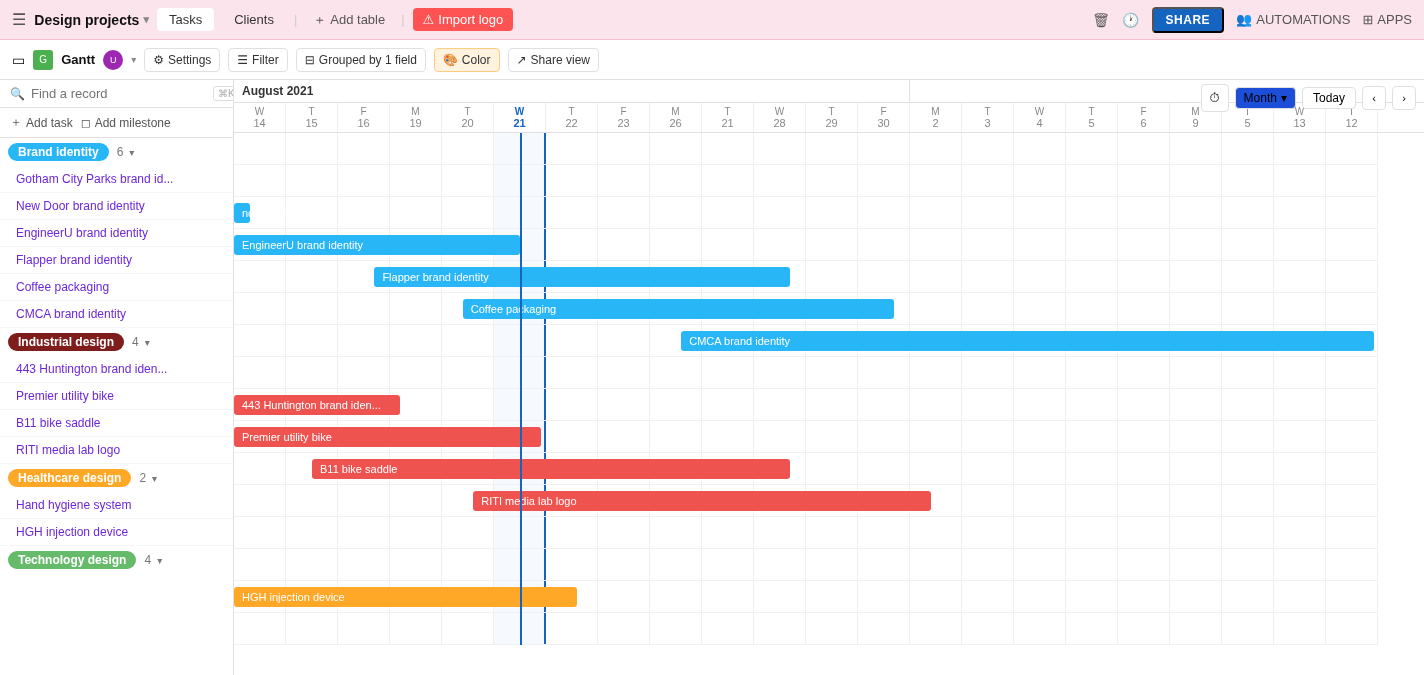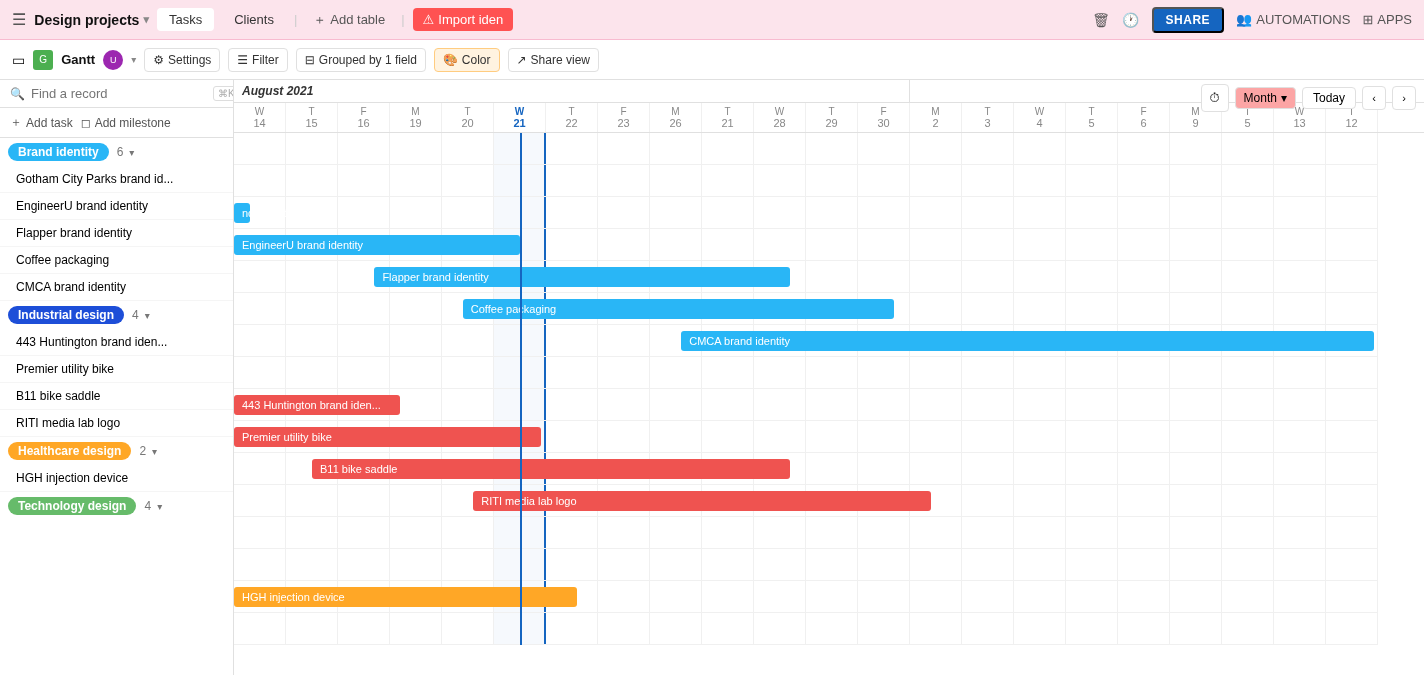--- a/index.html
+++ b/index.html
@@ -55,42 +55,42 @@
 
     .group-header {
       display: flex; align-items: center; gap: 6px;
       padding: 5px 8px; cursor: pointer;
     }
     .group-tag { border-radius: 10px; padding: 2px 10px; font-size: 12px; font-weight: 600; color: #fff; }
     .group-count { font-size: 12px; color: #777; margin-left: 2px; }
     .chevron-down { color: #777; font-size: 10px; }
 
     .row-item {
-      padding: 6px 10px 6px 16px; font-size: 12px; color: #000000;
+      padding: 6px 10px 6px 16px; font-size: 12px; color: #6d28d9;
       cursor: pointer; white-space: nowrap; overflow: hidden; text-overflow: ellipsis;
       border-bottom: 1px solid #f5f5f5;
     }
 
     
     .gantt-area { flex: 1; overflow-x: auto; overflow-y: auto; position: relative; background: #fff; }
 
     
     .gantt-header { position: sticky; top: 0; z-index: 10; background: #fff; border-bottom: 1px solid #e0e0e0; }
     .month-row { display: flex; border-bottom: 1px solid #e0e0e0; }
     .month-cell { padding: 4px 8px; font-size: 12px; font-weight: 600; color: #333; border-right: 1px solid #e0e0e0; }
     .day-row { display: flex; }
     .day-cell { width: 52px; min-width: 52px; text-align: center; padding: 3px 0; font-size: 11px; color: #888; border-right: 1px solid #f0f0f0; }
     .day-cell.today { color: #1565c0; font-weight: 700; }
     .day-cell .day-letter { display: block; font-size: 10px; }
     .day-cell .day-num { display: block; font-size: 11px; }
 
     
     .month-controls { position: absolute; top: 4px; right: 8px; display: flex; align-items: center; gap: 6px; z-index: 20; }
     .clock-icon-btn { width: 28px; height: 28px; border: 1px solid #e0e0e0; border-radius: 4px; display: flex; align-items: center; justify-content: center; cursor: pointer; background: #fff; }
-    .month-select { display: flex; align-items: center; gap: 4px; border: 1px solid #e0e0e0; border-radius: 4px; padding: 3px 8px; cursor: pointer; font-size: 12px; background: #fca5a5; }
+    .month-select { display: flex; align-items: center; gap: 4px; border: 1px solid #e0e0e0; border-radius: 4px; padding: 3px 8px; cursor: pointer; font-size: 12px; background: #1d4ed8; }
     .today-btn { border: 1px solid #e0e0e0; border-radius: 4px; padding: 3px 10px; cursor: pointer; font-size: 12px; background: #fff; }
     .nav-arrow { width: 24px; height: 24px; border: 1px solid #e0e0e0; border-radius: 4px; display: flex; align-items: center; justify-content: center; cursor: pointer; background: #fff; font-size: 11px; }
 
     
     .gantt-body { position: relative; }
     .gantt-col { width: 52px; min-width: 52px; height: 100%; border-right: 1px solid #f0f0f0; }
 
     
     .gantt-bar {
       position: absolute; height: 20px; border-radius: 3px;
@@ -123,21 +123,21 @@
   <button class="nav-btn active">Tasks</button>
   <button class="nav-btn">Clients</button>
   <span style="color:#ccc">|</span>
   <span class="nav-add-table">
     <span>＋</span>
     <span>Add table</span>
   </span>
   <span style="color:#ccc">|</span>
   <span class="nav-import">
     <span>⚠</span>
-    <span>Import iden</span>
+    <span>Import logo</span>
   </span>
   <div class="nav-right">
     <span class="nav-icon-btn">🗑</span>
     <span class="nav-icon-btn">🕐</span>
     <button class="share-btn">SHARE</button>
     <span class="automations-btn">
       <span>👥</span>
       <span>AUTOMATIONS</span>
     </span>
     <span class="apps-btn">
@@ -195,40 +195,42 @@
         <span>Add milestone</span>
       </span>
     </div>
 
     <div class="group-header">
       <span class="group-tag" style="background:#29b6f6;">Brand identity</span>
       <span class="group-count">6</span>
       <span class="chevron-down">▾</span>
     </div>
     <div class="row-item">Gotham City Parks brand id...</div>
+    <div class="row-item">New Door brand identity</div>
     <div class="row-item">EngineerU brand identity</div>
     <div class="row-item">Flapper brand identity</div>
     <div class="row-item">Coffee packaging</div>
     <div class="row-item">CMCA brand identity</div>
 
     <div class="group-header">
-      <span class="group-tag" style="background:#1d4ed8;">Industrial design</span>
+      <span class="group-tag" style="background:#7f1d1d;">Industrial design</span>
       <span class="group-count">4</span>
       <span class="chevron-down">▾</span>
     </div>
     <div class="row-item">443 Huntington brand iden...</div>
     <div class="row-item">Premier utility bike</div>
     <div class="row-item">B11 bike saddle</div>
     <div class="row-item">RITI media lab logo</div>
 
     <div class="group-header">
       <span class="group-tag" style="background:#ffa726;">Healthcare design</span>
       <span class="group-count">2</span>
       <span class="chevron-down">▾</span>
     </div>
+    <div class="row-item">Hand hygiene system</div>
     <div class="row-item">HGH injection device</div>
 
     <div class="group-header">
       <span class="group-tag" style="background:#66bb6a;">Technology design</span>
       <span class="group-count">4</span>
       <span class="chevron-down">▾</span>
     </div>
   </div>
 
   <div class="gantt-area" id="gantt-area">
@@ -239,21 +241,21 @@
         <div class="month-select">
           <span>Month</span>
           <span>▾</span>
         </div>
         <div class="today-btn">Today</div>
         <div class="nav-arrow">‹</div>
         <div class="nav-arrow">›</div>
       </div>
 
       <div class="month-row" id="month-row">
-          <div class="month-cell" style="width: 676px; min-width: 676px; font-style: italic;">August 2021</div>
+          <div class="month-cell" style="width: 676px; min-width: 676px;">August 2021</div>
         </div>
 
       <div class="day-row" id="day-row">
           <div class="day-cell" style="width: 52px; min-width: 52px;">
             <span class="day-letter">W</span>
             <span class="day-num">14</span>
           </div>
           <div class="day-cell" style="width: 52px; min-width: 52px;">
             <span class="day-letter">T</span>
             <span class="day-num">15</span>

